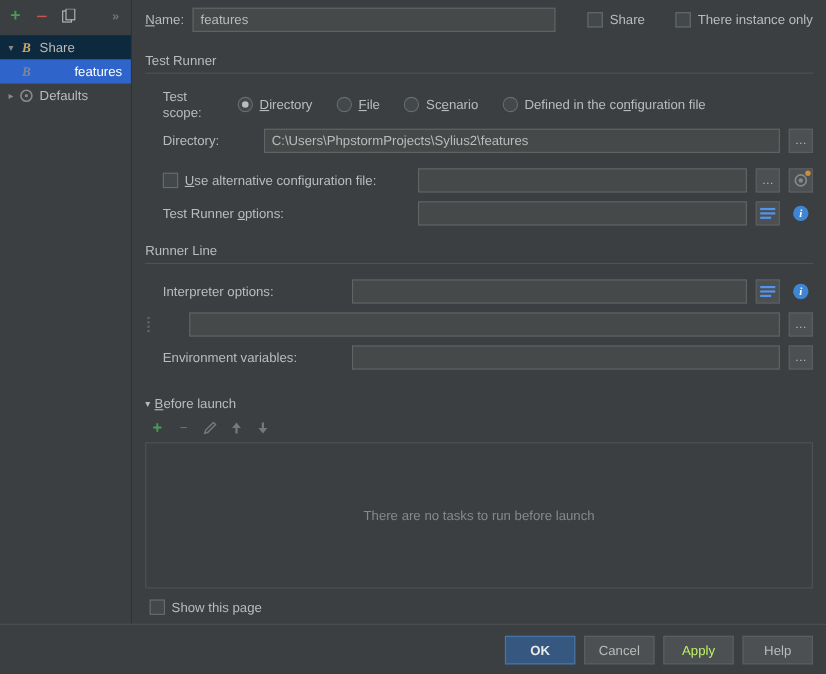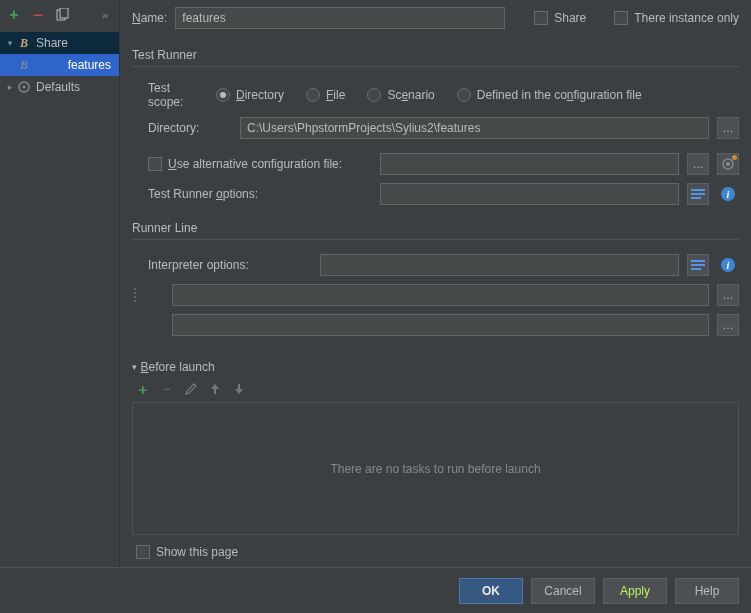--- a/index.html
+++ b/index.html
@@ -364,20 +364,21 @@
               <span></span>
               <span></span>
               <span></span>
             </div>
           <div class="form-row" style="padding-left:10px">
             <input class="text-input" style="">
             <div class="icon-btn">…</div>
           </div>
         </div>
         <div class="form-row">
+          <span class="label">Environment variables:</span>
           <input class="text-input" style="">
           <div class="icon-btn">…</div>
         </div>
       </div>
 
       <div class="before-launch">
         <div class="bl-header">
           <span style="font-size:9px">▾</span>
           <span><span class="underline">B</span>efore launch</span>
         </div>

